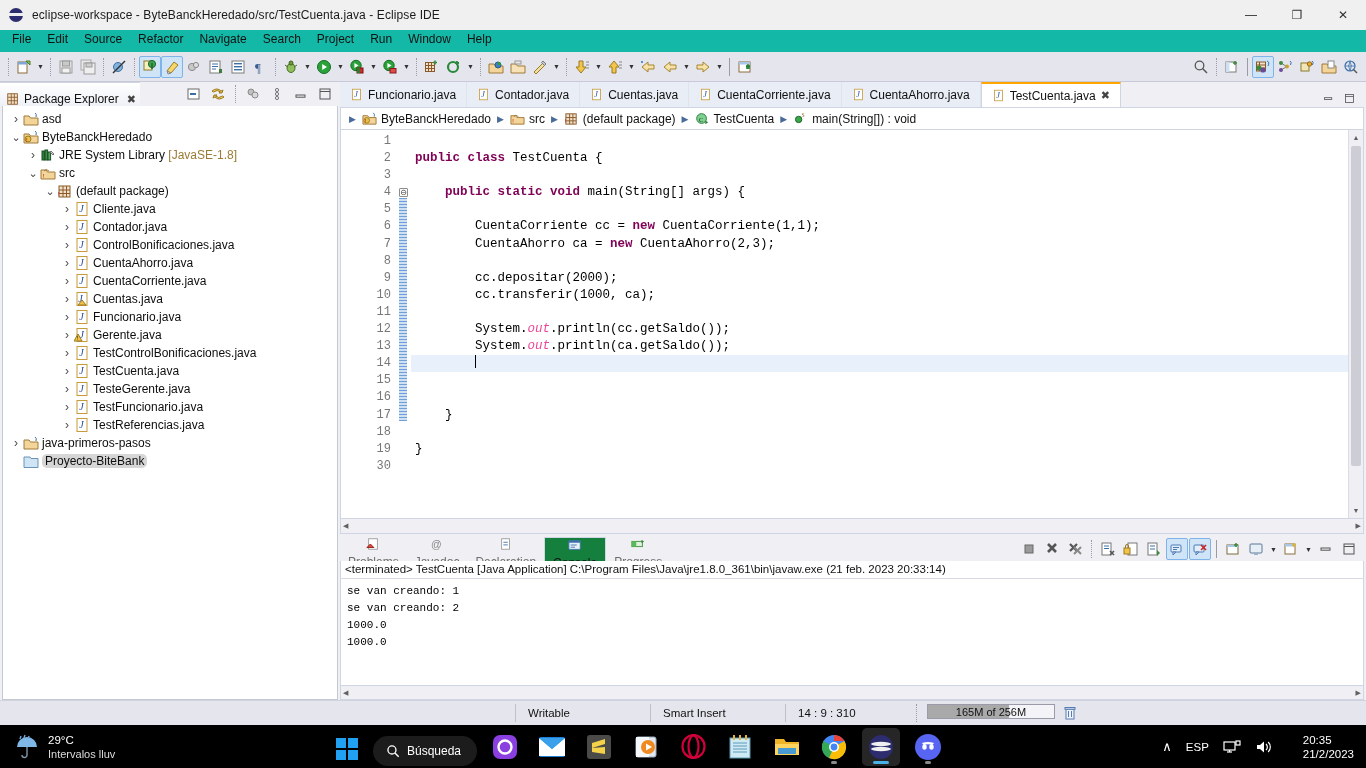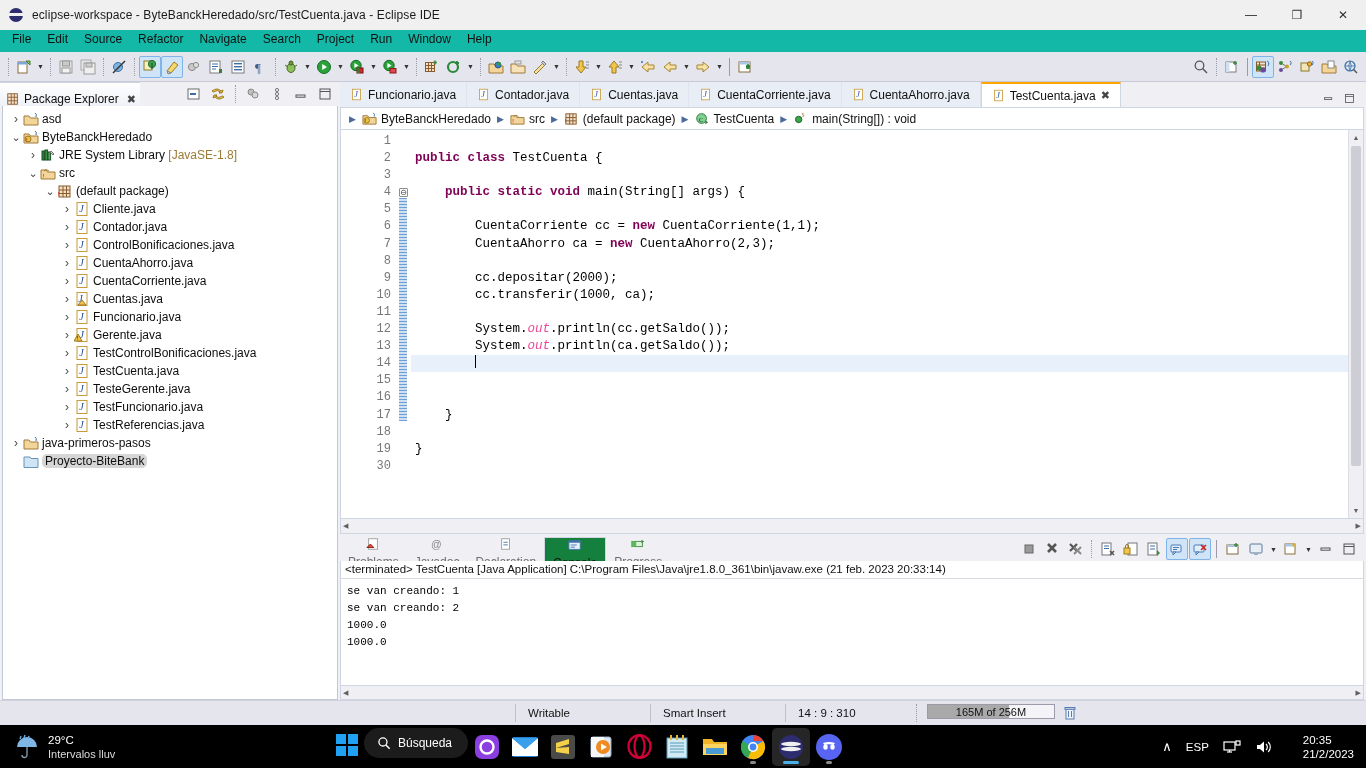--- a/index.html
+++ b/index.html
@@ -278,21 +278,21 @@
   
   .taskbar {
     position: absolute; left: 0; bottom: 0; width: 1366px; height: 43px;
     background: #000; display: flex; align-items: center;
   }
   .weather {
     display: flex; align-items: center; gap: 8px; padding-left: 14px; width: 330px;
   }
   .weather .wtxt { color: #fff; font-size: 11.5px; line-height: 14px; }
   .weather .wtxt .sub { color: #dcdcdc; font-size: 11px; }
-  .tb-center { display: flex; align-items: flex-start; }
+  .tb-center { display: flex; align-items: flex-end; gap: 9px; }
   .start-btn { width: 34px; height: 34px; display: flex; align-items: center; justify-content: center; }
   .winlogo { display: grid; grid-template-columns: 10px 10px; grid-template-rows: 10px 10px; gap: 2px; }
   .winlogo i { background: #21a1f1; display: block; }
   .search-pill {
     height: 30px; background: #1c1c1c; border-radius: 16px;
     display: flex; align-items: center; gap: 7px; padding: 0 16px 0 13px;
     color: #fff; font-size: 12px;
   }
   .tbapp {
     width: 38px; height: 38px; display: flex; align-items: center; justify-content: center;

